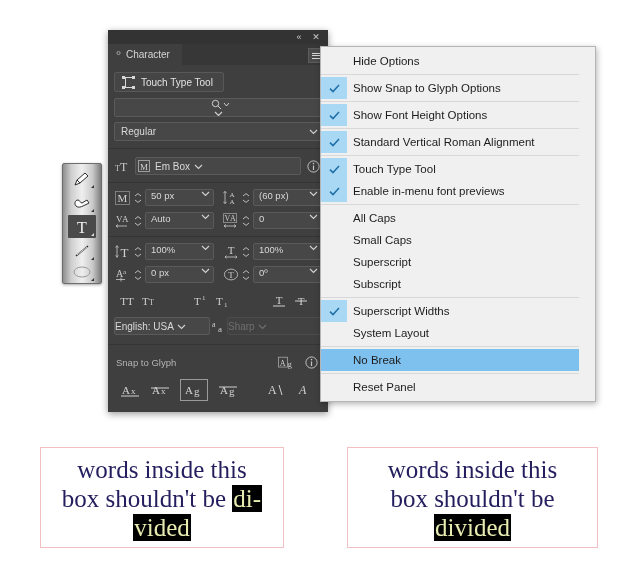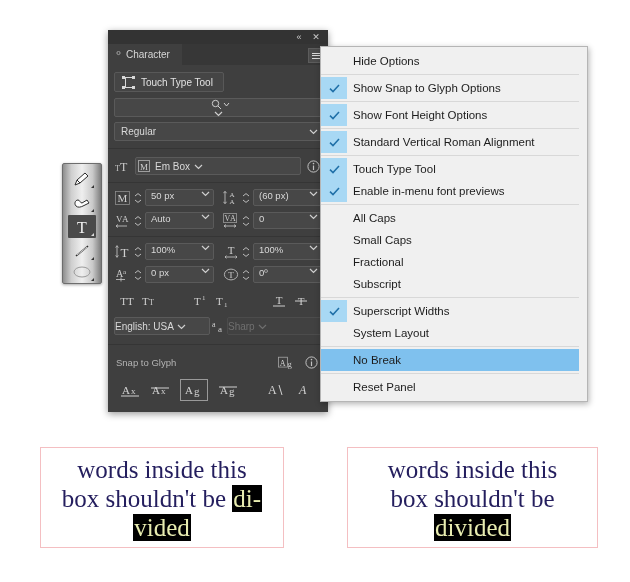--- a/index.html
+++ b/index.html
@@ -108,21 +108,21 @@
   #snap-header{display:flex;align-items:center;margin:9px 8px 8px 8px;}
   #snap-btn-row{display:flex;align-items:center;margin:7px 8px 0 8px;color:#d2d2d2;}
   #snap-btn-row .gbtn{width:30px;height:22px;display:flex;align-items:center;justify-content:center;}
   #snap-btn-row .gbtn.boxed{border:1px solid #9a9a9a;width:26px;height:20px;}
 
   
   #flyout{
     left:320px;top:46px;width:258px;
     background:#f0f0f0;border:1px solid #b5b5b5;
     box-shadow:1px 2px 6px rgba(0,0,0,.3);
-    padding:3px 8px 3px 0;
+    padding:3px 16px 3px 0;
   }
   .mitem{
     position:relative;height:22px;display:flex;align-items:center;
     font-size:11.5px;color:#1c1c1c;
   }
   .mitem .chkcell{
     position:absolute;left:0;top:0;width:26px;height:22px;
     display:flex;align-items:center;justify-content:center;
   }
   .mitem .chkcell.on{background:#a8d8f4;}
@@ -689,21 +689,21 @@
       <div class="mitem">
         <span class="chkcell"></span>
         <span class="mlabel">All Caps</span>
       </div>
       <div class="mitem">
         <span class="chkcell"></span>
         <span class="mlabel">Small Caps</span>
       </div>
       <div class="mitem">
         <span class="chkcell"></span>
-        <span class="mlabel">Fractional</span>
+        <span class="mlabel">Superscript</span>
       </div>
       <div class="mitem">
         <span class="chkcell"></span>
         <span class="mlabel">Subscript</span>
       </div>
       <div class="mdiv"></div>
       <div class="mitem">
         <span class="chkcell on">
           <svg width="11" height="9" viewBox="0 0 11 9">
             <polyline points="1,4.6 4,7.6 10,1" fill="none" stroke="#1f6fa8" stroke-width="1.5"></polyline>

